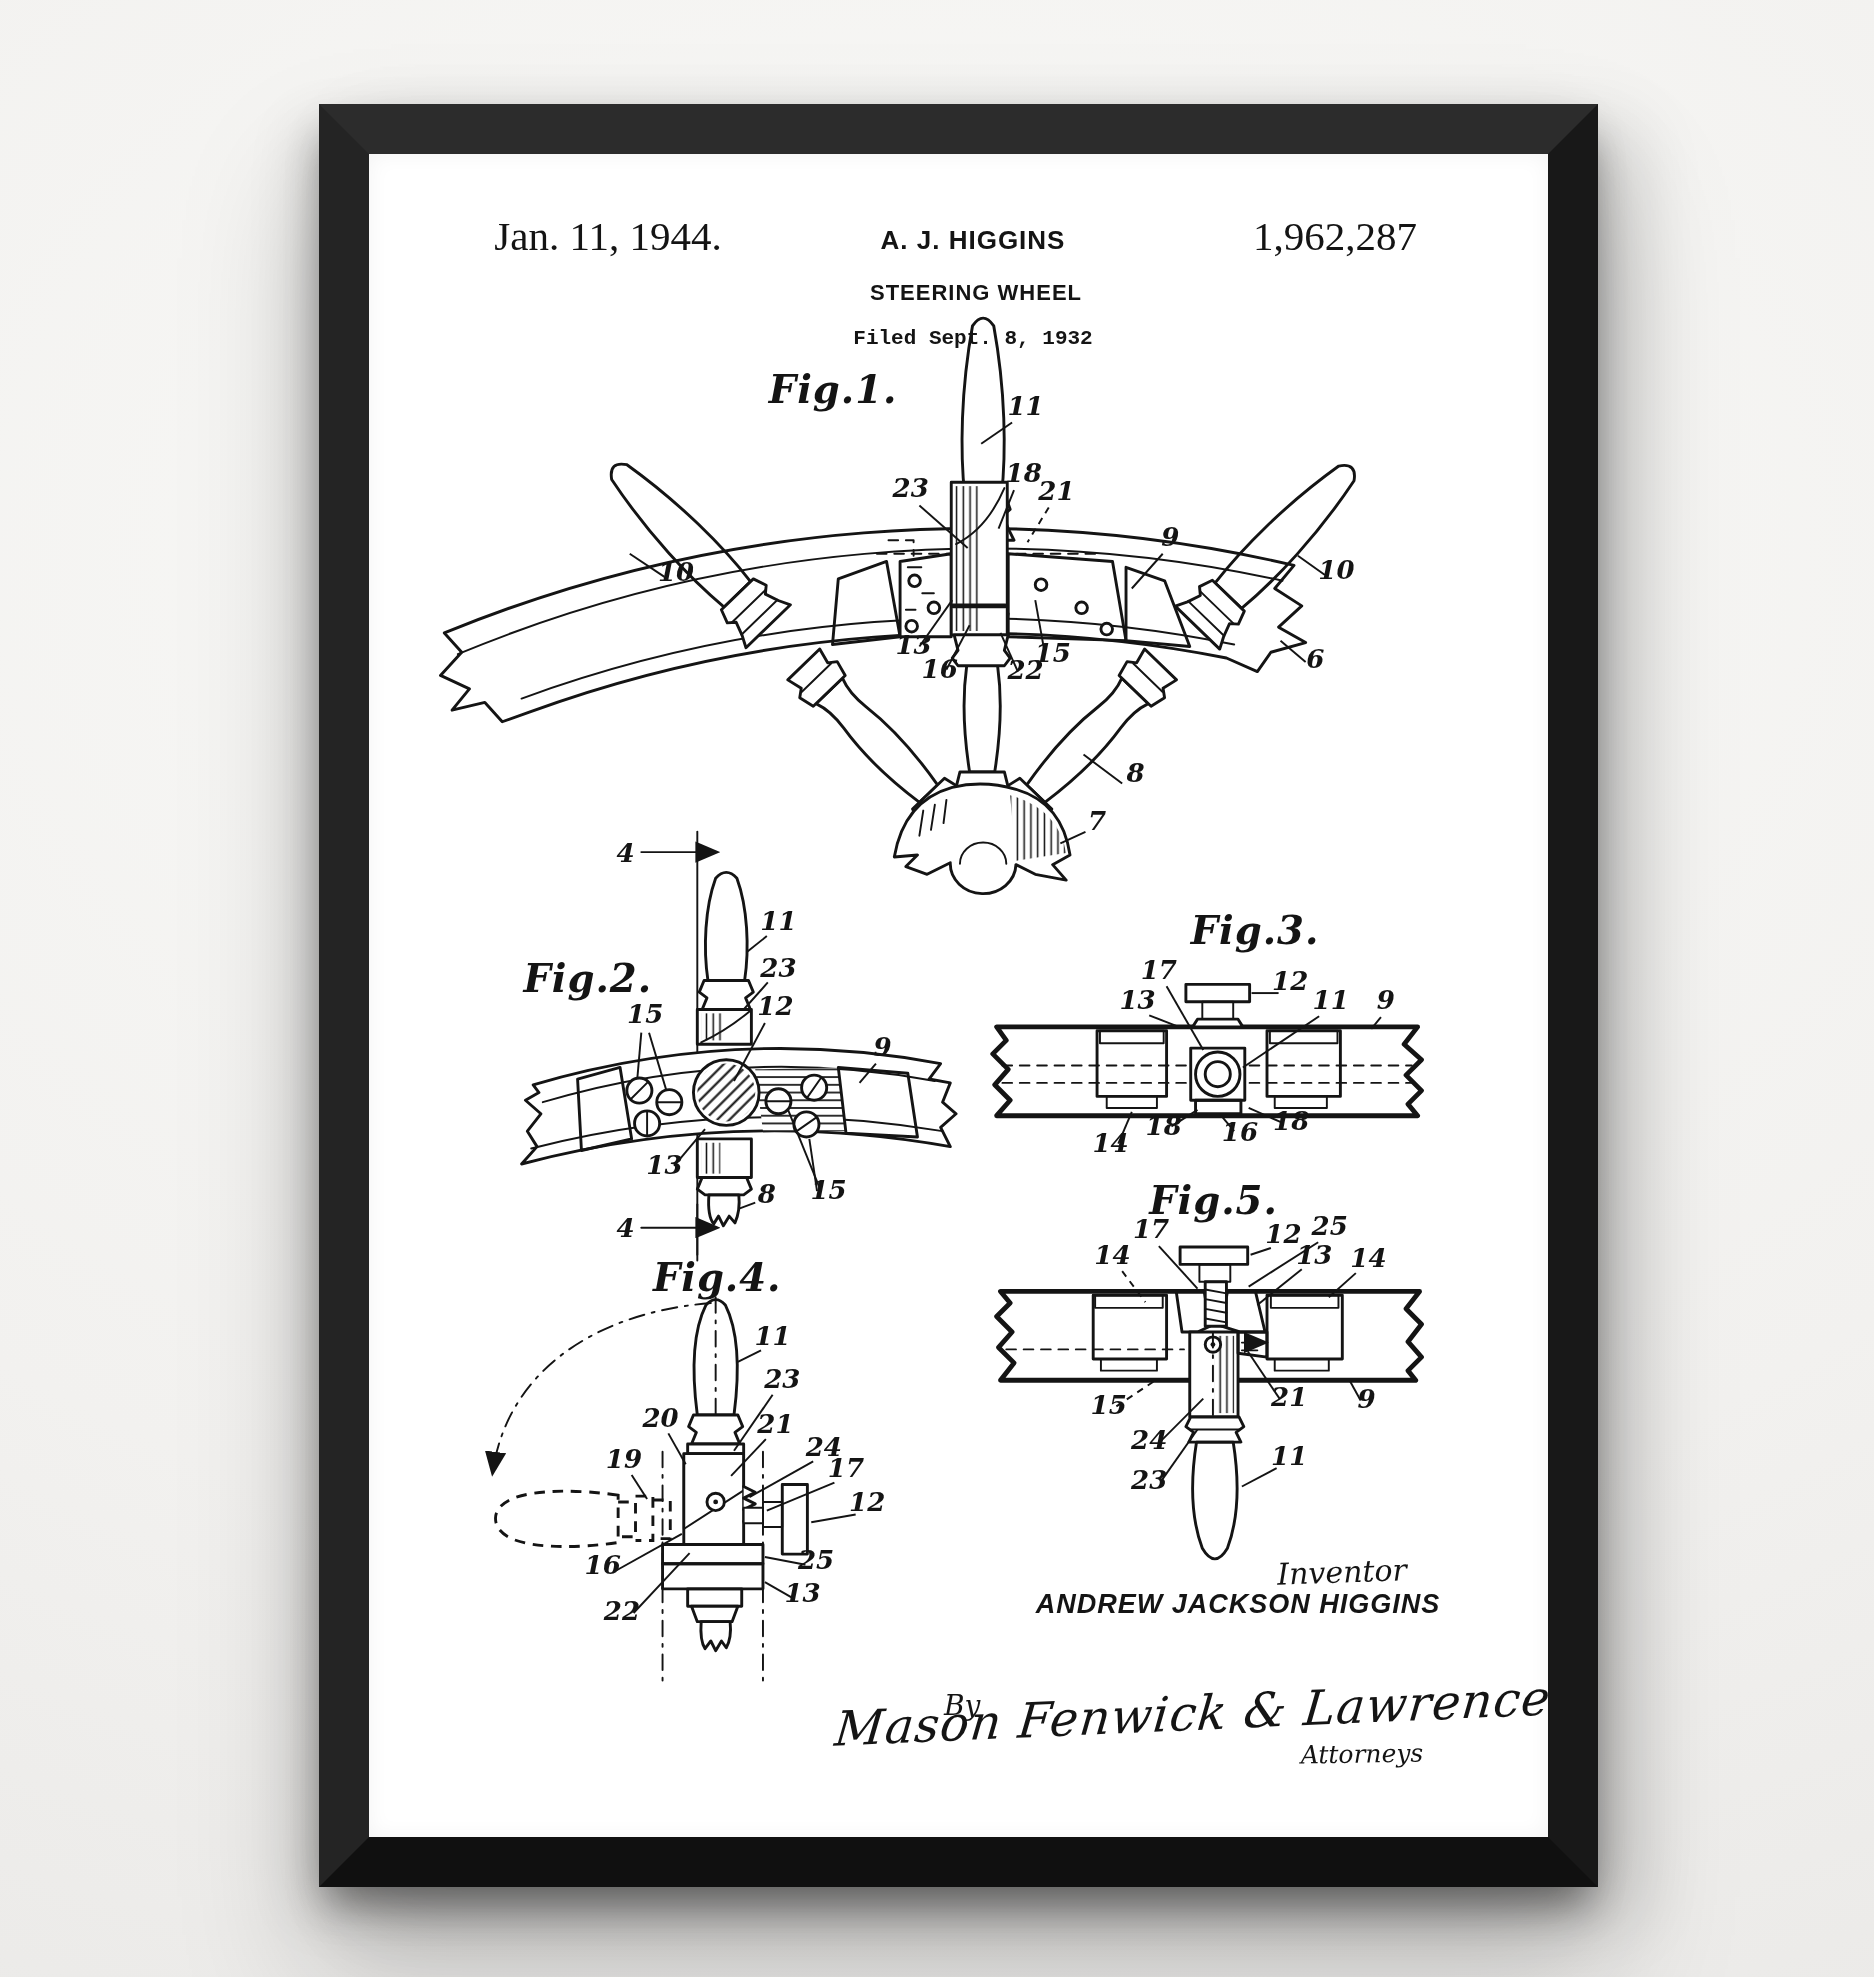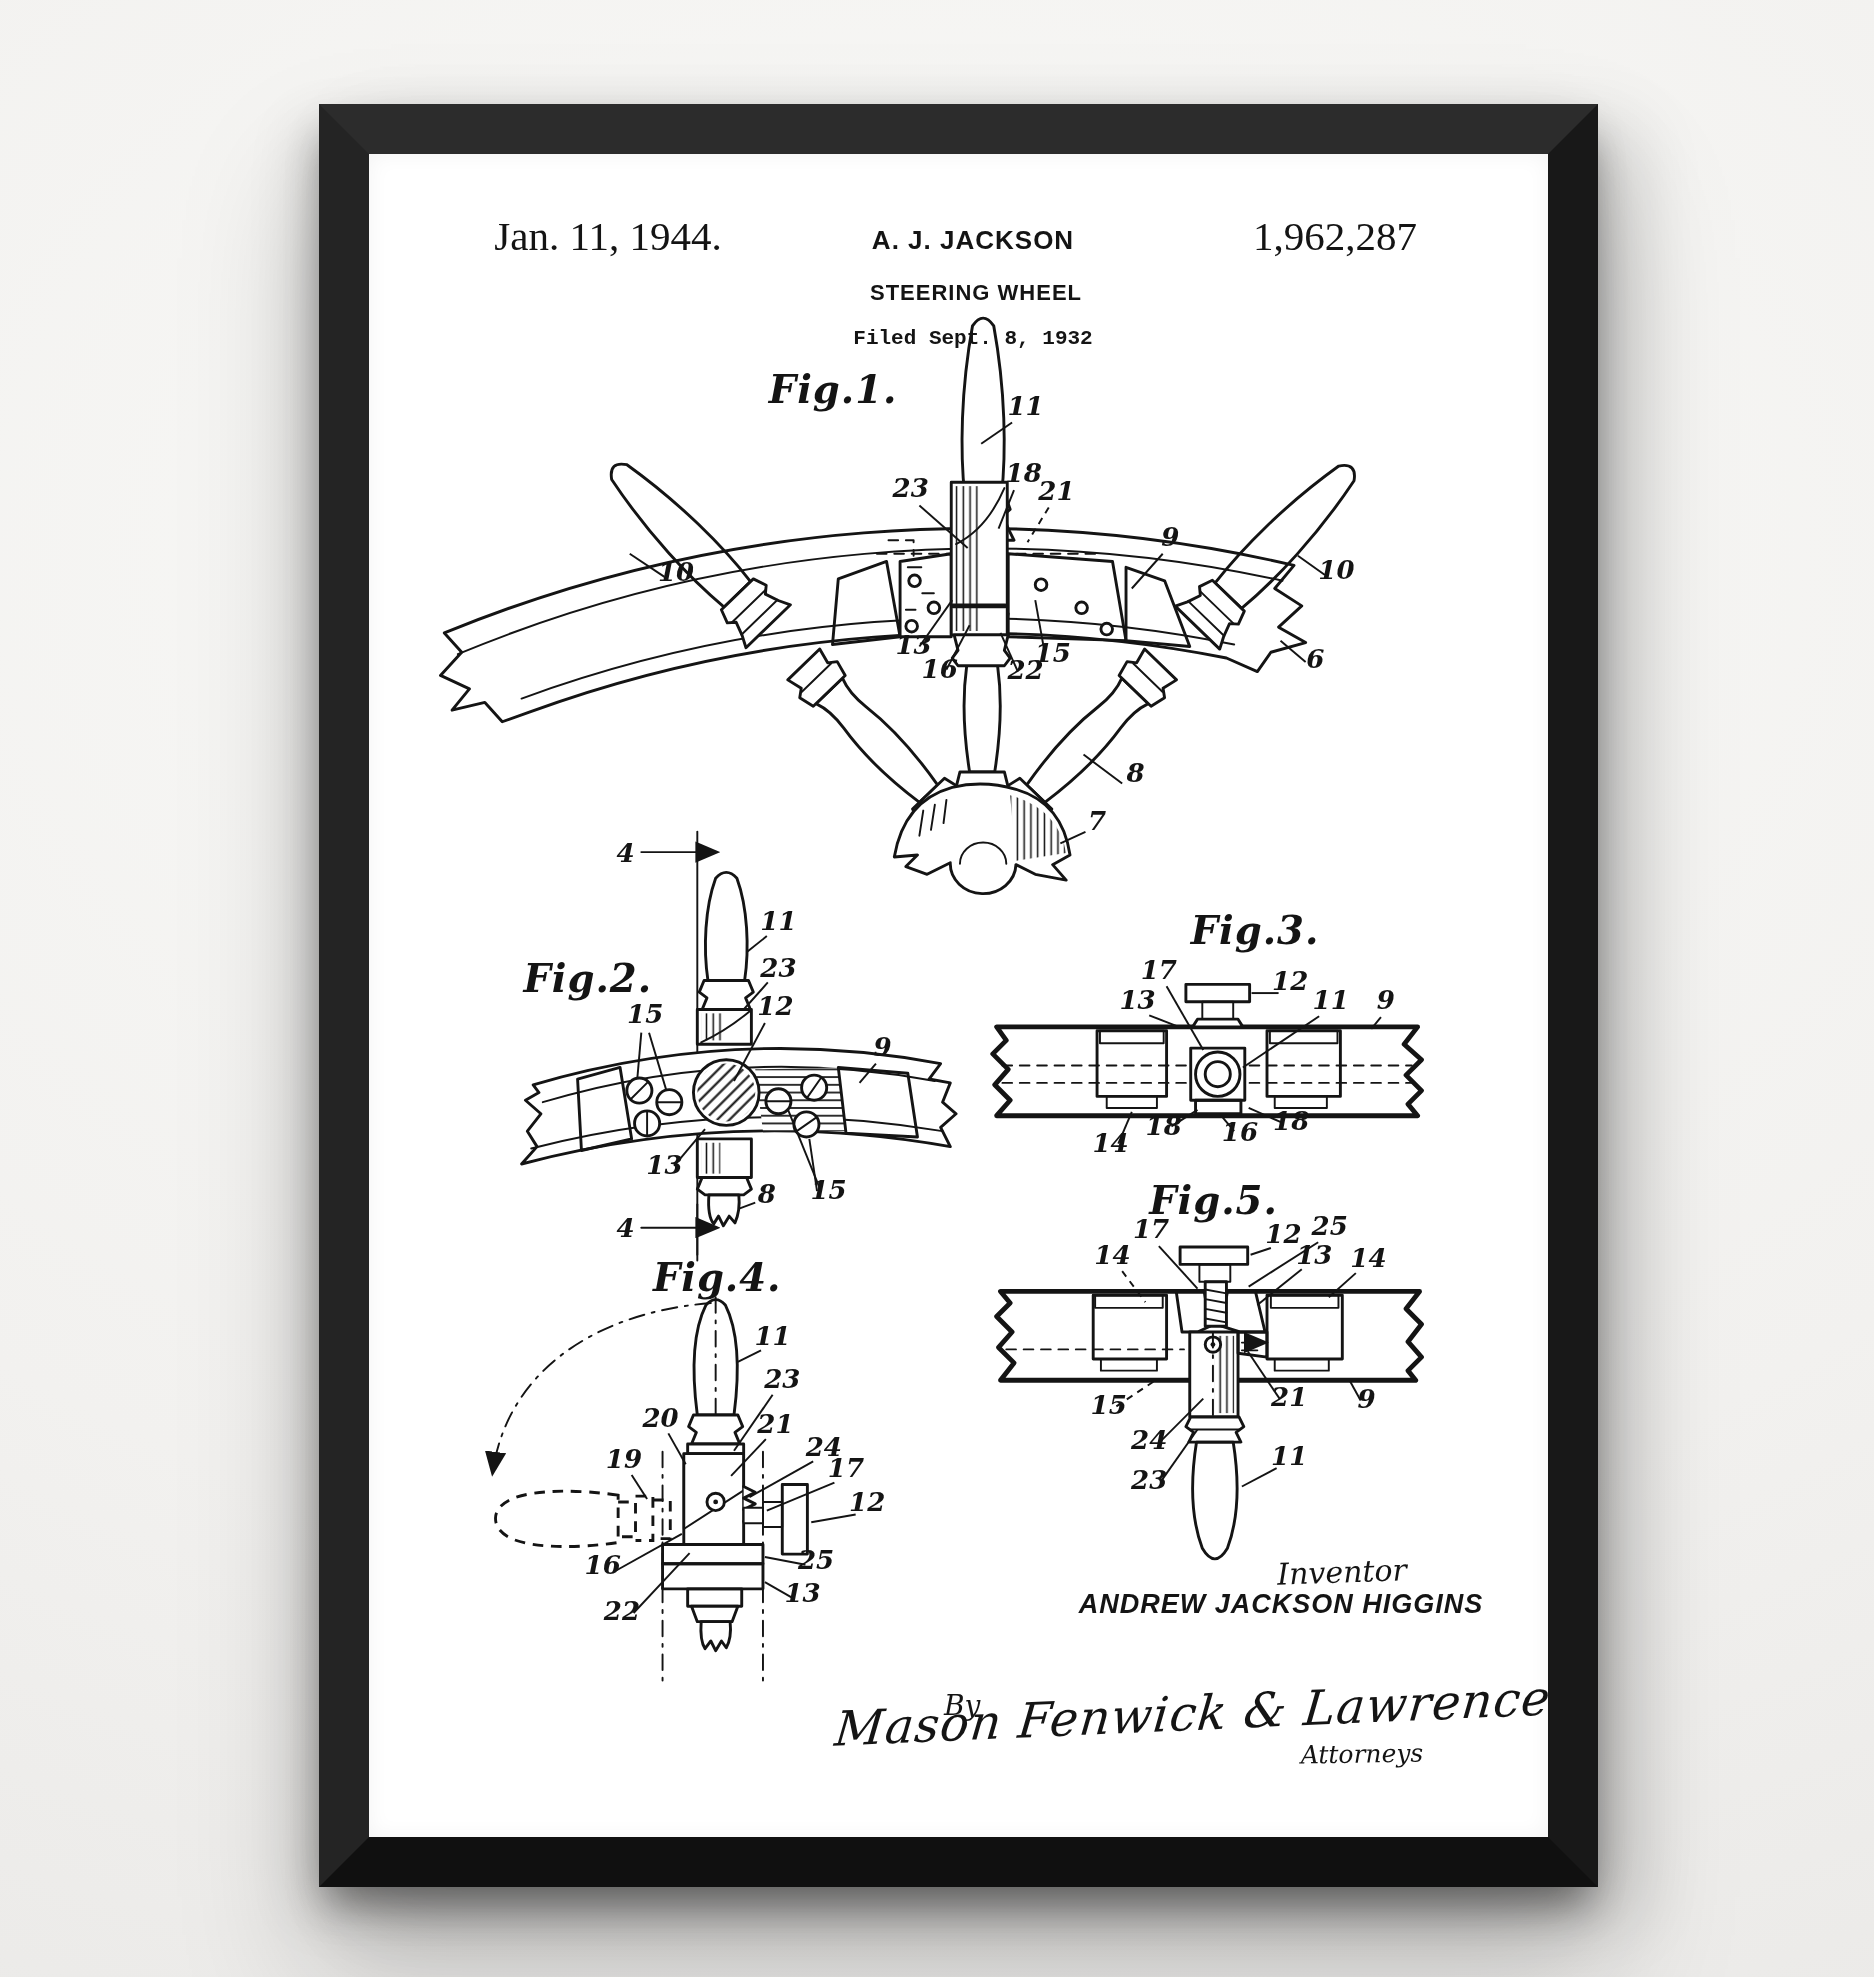--- a/index.html
+++ b/index.html
@@ -23,21 +23,21 @@
   .date,.patnum{font-family:"Liberation Serif",serif;font-weight:normal;font-size:41px;}
   .higgins{font-family:"Liberation Sans",sans-serif;font-weight:bold;font-size:26px;letter-spacing:1px;}
   .title{font-family:Liberation Sans, sans-serif;font-weight:bold;font-size:22px;letter-spacing:1px;}
   .filed{font-family:"Liberation Mono","DejaVu Sans Mono",monospace;font-weight:bold;font-size:21px;}
   .script{font-family:"DejaVu Serif",serif;font-style:italic;}
   .inventor-label{font-size:30px;transform:translate(-50%,-50%) rotate(-2deg);}
   .attorneys{font-size:25px;transform:translate(-50%,-50%) rotate(-1deg);}
   .byline{font-size:28px;text-align:center;}
   .signature{font-size:48px;letter-spacing:1px;transform:translate(-50%,-50%) rotate(-2.5deg) skewX(-8deg);}
   .inv-name{font-family:"Liberation Sans",sans-serif;font-weight:bold;font-style:italic;
-    font-size:27px;letter-spacing:1px;margin-left:43px;}
+    font-size:27px;letter-spacing:1px;}
   
   .ink{stroke:#141414;stroke-width:3;fill:none;stroke-linecap:round;stroke-linejoin:round;}
   .thin{stroke-width:2;}
   .thickline{stroke-width:5;}
   .wfill{fill:#ffffff;}
   .dash{stroke-dasharray:10 8;}
   .dashdot{stroke-dasharray:16 8 3 8;}
   .ghost{stroke:#141414;stroke-width:3;fill:none;stroke-dasharray:11 8;}
   .callout{font:italic 700 27px "DejaVu Serif",serif;fill:#141414;text-anchor:middle;}
   .figlabel{font:italic 700 40px "DejaVu Serif",serif;fill:#141414;letter-spacing:1px;}
@@ -393,21 +393,21 @@
             <text x="644" y="1678" class="callout">22</text>
             <line x1="834" y1="1621" x2="792" y2="1613" class="leader"></line>
             <text x="845" y="1625" class="callout">25</text>
             <line x1="820" y1="1655" x2="792" y2="1639" class="leader"></line>
             <text x="831" y="1660" class="callout">13</text>
             <text x="676" y="1338" class="figlabel">Fig.4.</text>
           </g>
       </svg>
 
       <div class="t date ctr" style="left:239px;top:82px">Jan. 11, 1944.</div>
-      <div class="t higgins ctr" style="left:604px;top:86px">A. J. JACKSON</div>
+      <div class="t higgins ctr" style="left:604px;top:86px">A. J. HIGGINS</div>
       <div class="t patnum ctr" style="left:966px;top:82px">1,962,287</div>
       <div class="t title ctr" style="left:607px;top:139px">STEERING WHEEL</div>
       <div class="t filed ctr" style="left:604px;top:184px">Filed Sept. 8, 1932</div>
 
       <div class="t script inventor-label" style="left:973px;top:1418px">Inventor</div>
       <div class="t inv-name ctr" style="left:869px;top:1450px">ANDREW JACKSON HIGGINS</div>
       <div class="t script byline" style="left:575px;top:1535px">By</div>
       <div class="t script signature" style="left:824px;top:1559px">Mason Fenwick &amp; Lawrence</div>
       <div class="t script attorneys" style="left:993px;top:1600px">Attorneys</div>
 

